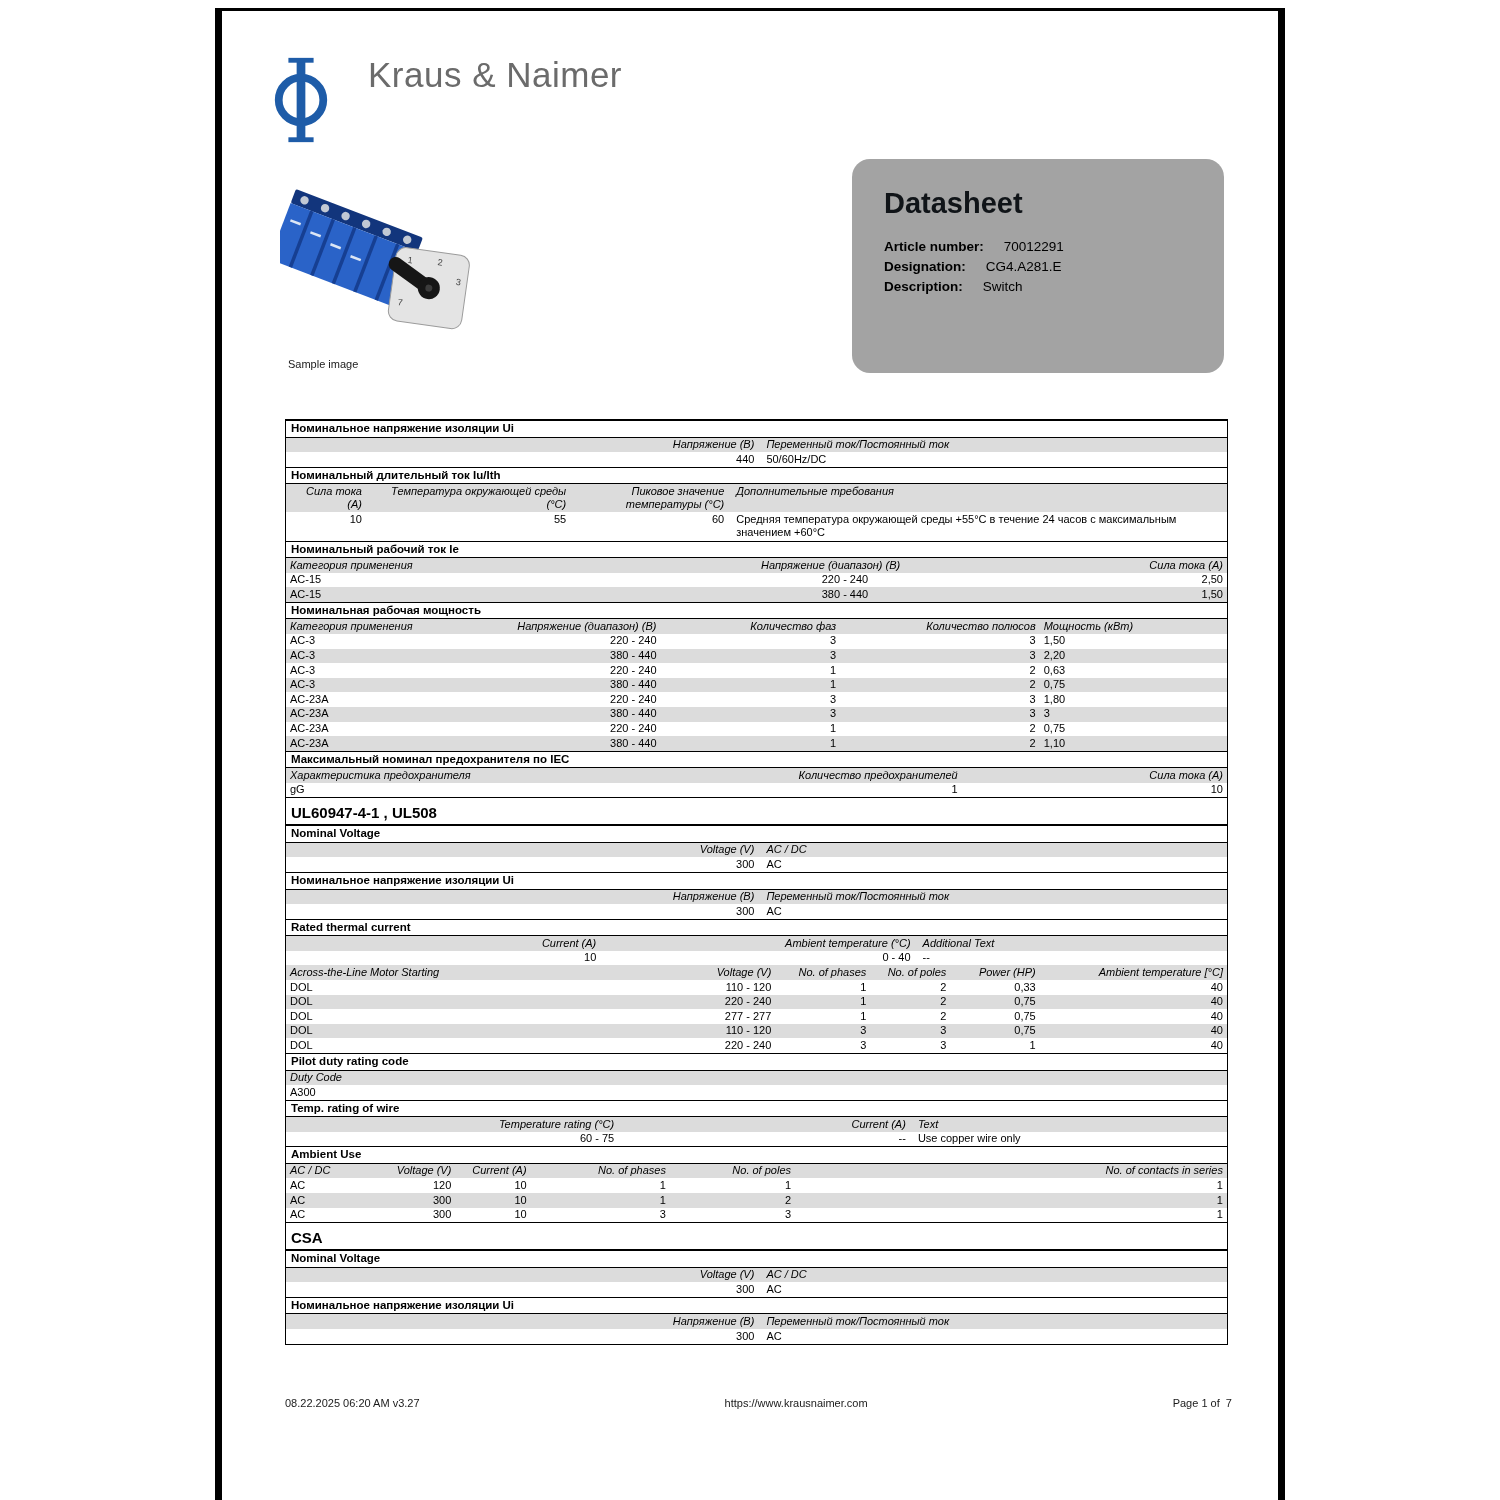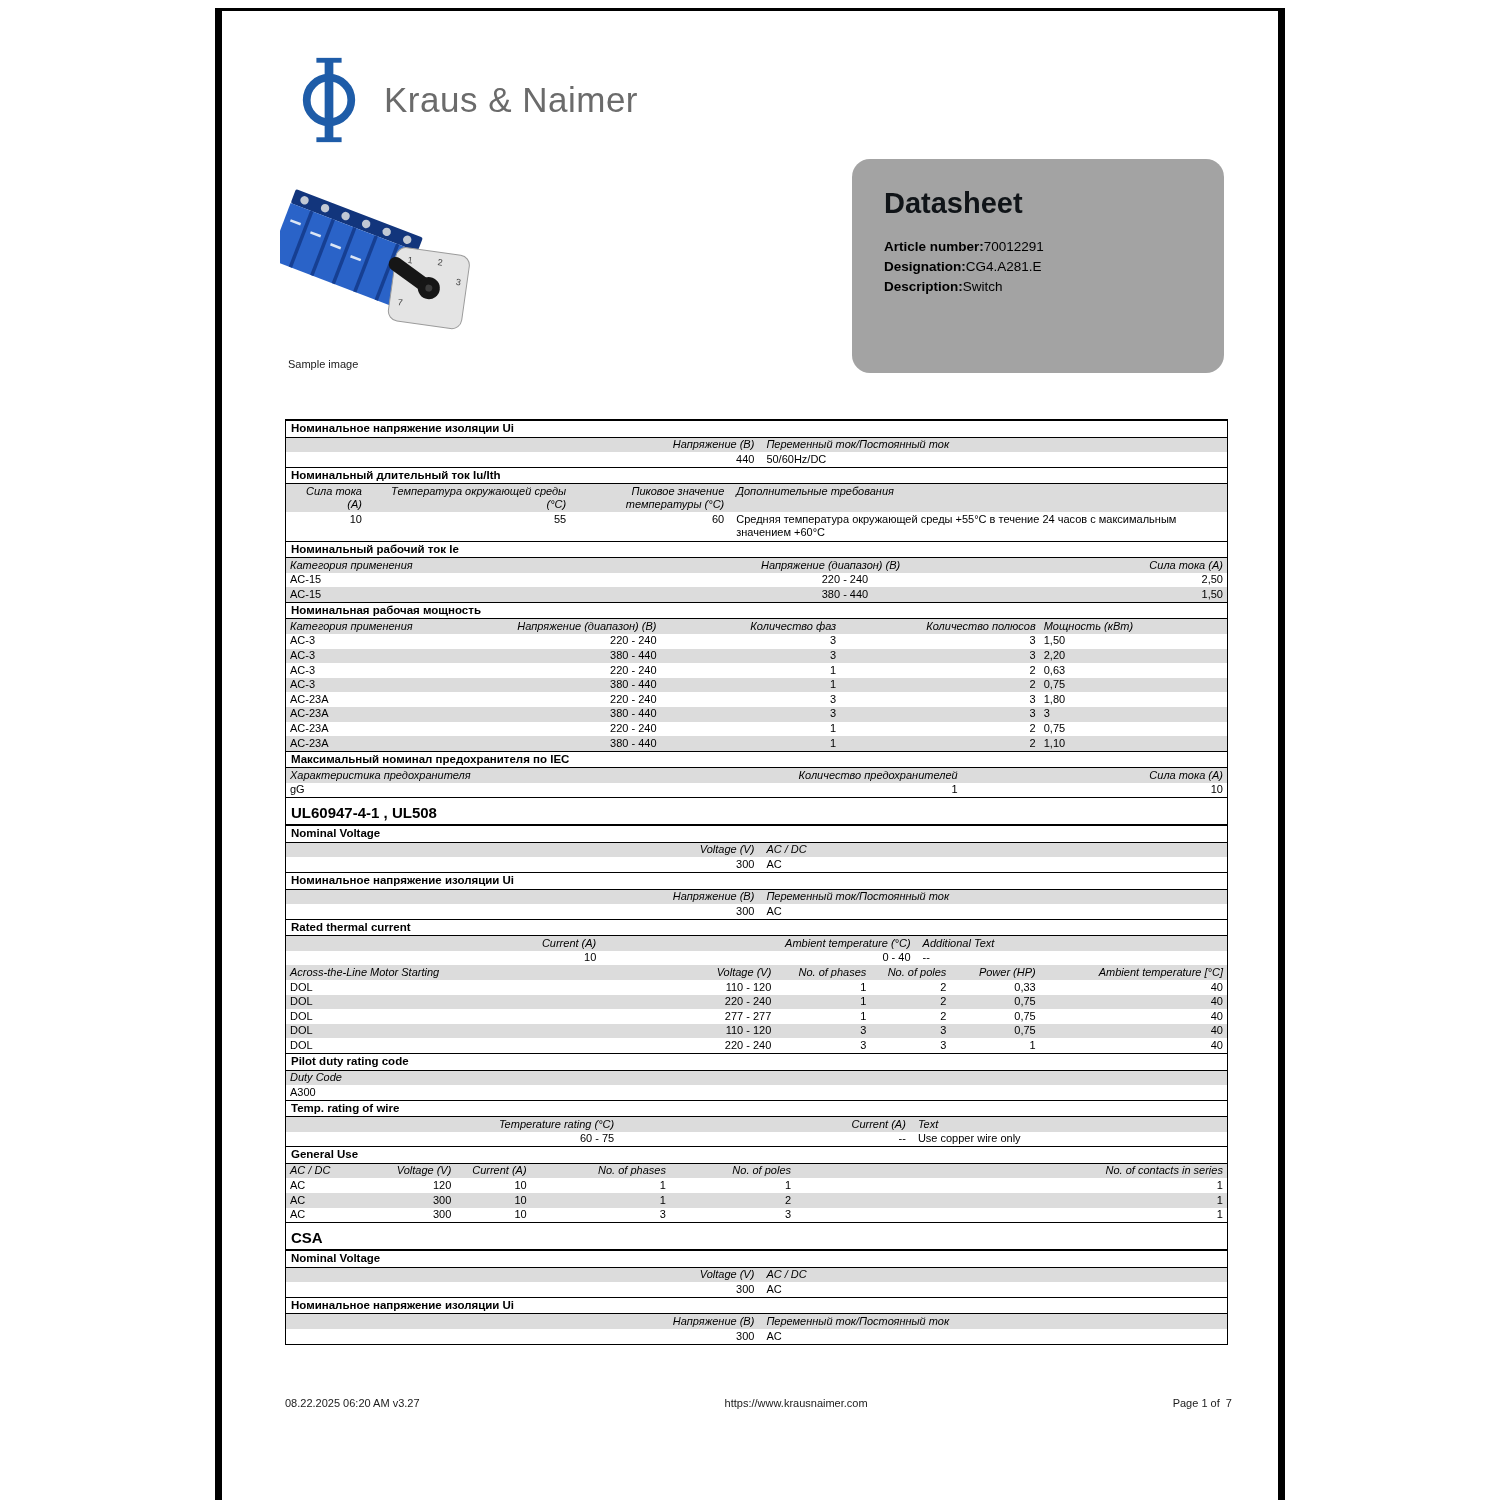--- a/index.html
+++ b/index.html
@@ -3,34 +3,34 @@
 <meta charset="utf-8">
 <style>
   *{margin:0;padding:0;box-sizing:border-box}
   html,body{width:1500px;height:1500px;background:#ffffff;color:#000;
     font-family:"Liberation Sans","DejaVu Sans",sans-serif;}
   .canvas{position:relative;width:1500px;height:1500px;background:#fff;overflow:hidden}
   .page{position:absolute;left:215px;top:8px;width:1070px;height:1492px;background:#fff;
     border-left:7px solid #000;border-right:7px solid #000;border-top:3px solid #000}
 
   
-  .brand{position:absolute;left:76px;top:44px;display:flex;align-items:center;gap:24px}
+  .brand{position:absolute;left:48px;top:44px;display:flex;gap:36px}
   .brand svg{width:62px;height:90px;display:block}
   .brand-name{font-size:35px;color:#6b6b6b;letter-spacing:.5px}
 
   
   .product{position:absolute;left:58px;top:156px}
   .caption{position:absolute;left:66px;top:347px;font-size:11px;color:#1a1a1a}
 
   
   .panel{position:absolute;left:630px;top:148px;width:372px;height:214px;background:#a3a3a3;
     border-radius:18px;padding:28px 32px}
   .panel-title{font-size:29px;font-weight:bold;color:#101418}
   .panel-fields{margin-top:17px;font-size:13.5px;line-height:20px}
-  .fl{font-weight:bold;margin-right:0}
+  .fl{font-weight:bold;margin-right:20px}
 
   
   .spec-table{position:absolute;left:63px;top:408px;width:943px;border:1px solid #000;background:#fff}
   .trow{display:flex;width:100%}
   .txt{display:block;width:100%;padding:1px 5px}
   .t-title{font-weight:bold;font-size:12.5px;line-height:15px;border-bottom:1px solid #000}
   .t-sub{font-weight:bold;font-size:11.5px;line-height:13.5px;border-top:1px solid #000;border-bottom:1px solid #000}
   .t-big{font-weight:bold;font-size:15px;line-height:17px;padding:6px 5px 3px;border-top:1px solid #000;border-bottom:1px solid #000}
   .t-head{background:#dcdcdc;font-style:italic}
   .t-head,.t-row{font-size:11px;line-height:13.6px}
@@ -361,21 +361,21 @@
         <div class="trow t-head LWR">
           <div class="c">Temperature rating (°C)</div>
           <div class="c">Current (A)</div>
           <div class="c">Text</div>
         </div>
         <div class="trow t-row LWR">
           <div class="c">60 - 75</div>
           <div class="c">--</div>
           <div class="c">Use copper wire only</div>
         </div>
-        <div class="txt t-sub">General Use</div>
+        <div class="txt t-sub">Ambient Use</div>
         <div class="trow t-head LGU">
           <div class="c">AC / DC</div>
           <div class="c">Voltage (V)</div>
           <div class="c">Current (A)</div>
           <div class="c">No. of phases</div>
           <div class="c">No. of poles</div>
           <div class="c">No. of contacts in series</div>
         </div>
         <div class="trow t-row LGU">
           <div class="c">AC</div>

